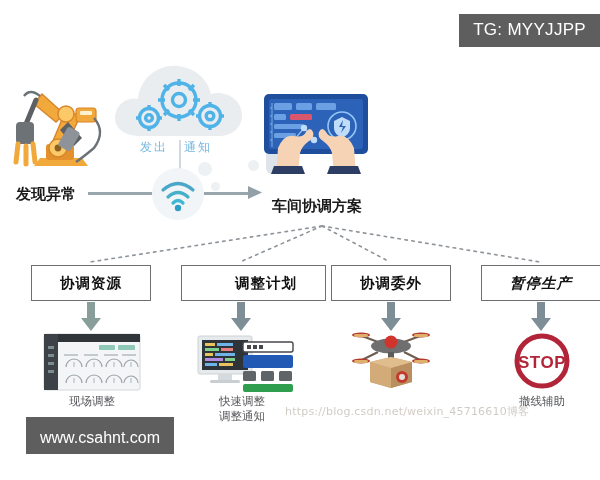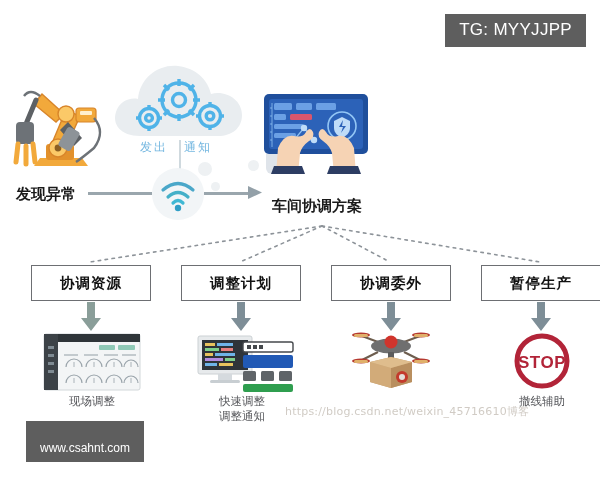--- a/index.html
+++ b/index.html
@@ -8,31 +8,31 @@
     background:#ffffff;
     font-family:"Liberation Sans","DejaVu Sans",sans-serif;
     overflow:hidden;
     position:relative;
   }
   .stage{position:absolute;left:0;top:0;width:600px;height:480px;}
   .abs{position:absolute;}
 
   
   .wm-tag{
-    right:14px;top:14px;
+    right:0;top:14px;
     background:#5e5e5e;color:#ffffff;
     font-size:17px;letter-spacing:.3px;
     padding:6px 14px 7px 14px;
     white-space:nowrap;
   }
   .wm-url{
-    left:26px;bottom:18px;
+    left:26px;bottom:26px;
     background:#5e5e5e;color:#ffffff;
-    font-size:12px;
-    padding:20px 14px 7px 14px;
+    font-size:16px;
+    padding:12px 14px 7px 14px;
     white-space:nowrap;
   }
   .wm-faint{
     left:285px;top:404px;
     color:#c9c3bb;font-size:11px;
     white-space:nowrap;
     letter-spacing:.2px;
     opacity:.85;
   }
 
@@ -208,23 +208,23 @@
       <g stroke="#8d9399" stroke-width="1.6" fill="none" stroke-dasharray="2.5 4.5" stroke-linecap="round">
         <path d="M322 14 L90 50"></path>
         <path d="M322 14 L240 50"></path>
         <path d="M322 14 L390 50"></path>
         <path d="M322 14 L540 50"></path>
       </g>
     </svg>
   </div>
 
   <div class="abs obox cn" style="left:31px;top:265px;">协调资源</div>
-  <div class="abs obox cn" style="left:181px;top:265px;">调整计划</div>
+  <div class="abs obox cn" style="left:181px;top:265px;padding-left:25px;">调整计划</div>
   <div class="abs obox cn" style="left:331px;top:265px;">协调委外</div>
-  <div class="abs obox cn" style="left:481px;top:265px;">暂停生产</div>
+  <div class="abs obox cn" style="left:481px;top:265px;font-style:italic;">暂停生产</div>
 
   <div class="abs" style="left:80px;top:302px;width:22px;height:30px;">
     <svg width="22" height="30" viewBox="0 0 22 30">
       <path d="M7 0 h8 v16 h6 L11 29 L1 16 h6 z" fill="#8a9e99"></path>
     </svg>
   </div>
   <div class="abs" style="left:230px;top:302px;width:22px;height:30px;">
     <svg width="22" height="30" viewBox="0 0 22 30">
       <path d="M7 0 h8 v16 h6 L11 29 L1 16 h6 z" fill="#7e8e97"></path>
     </svg>

